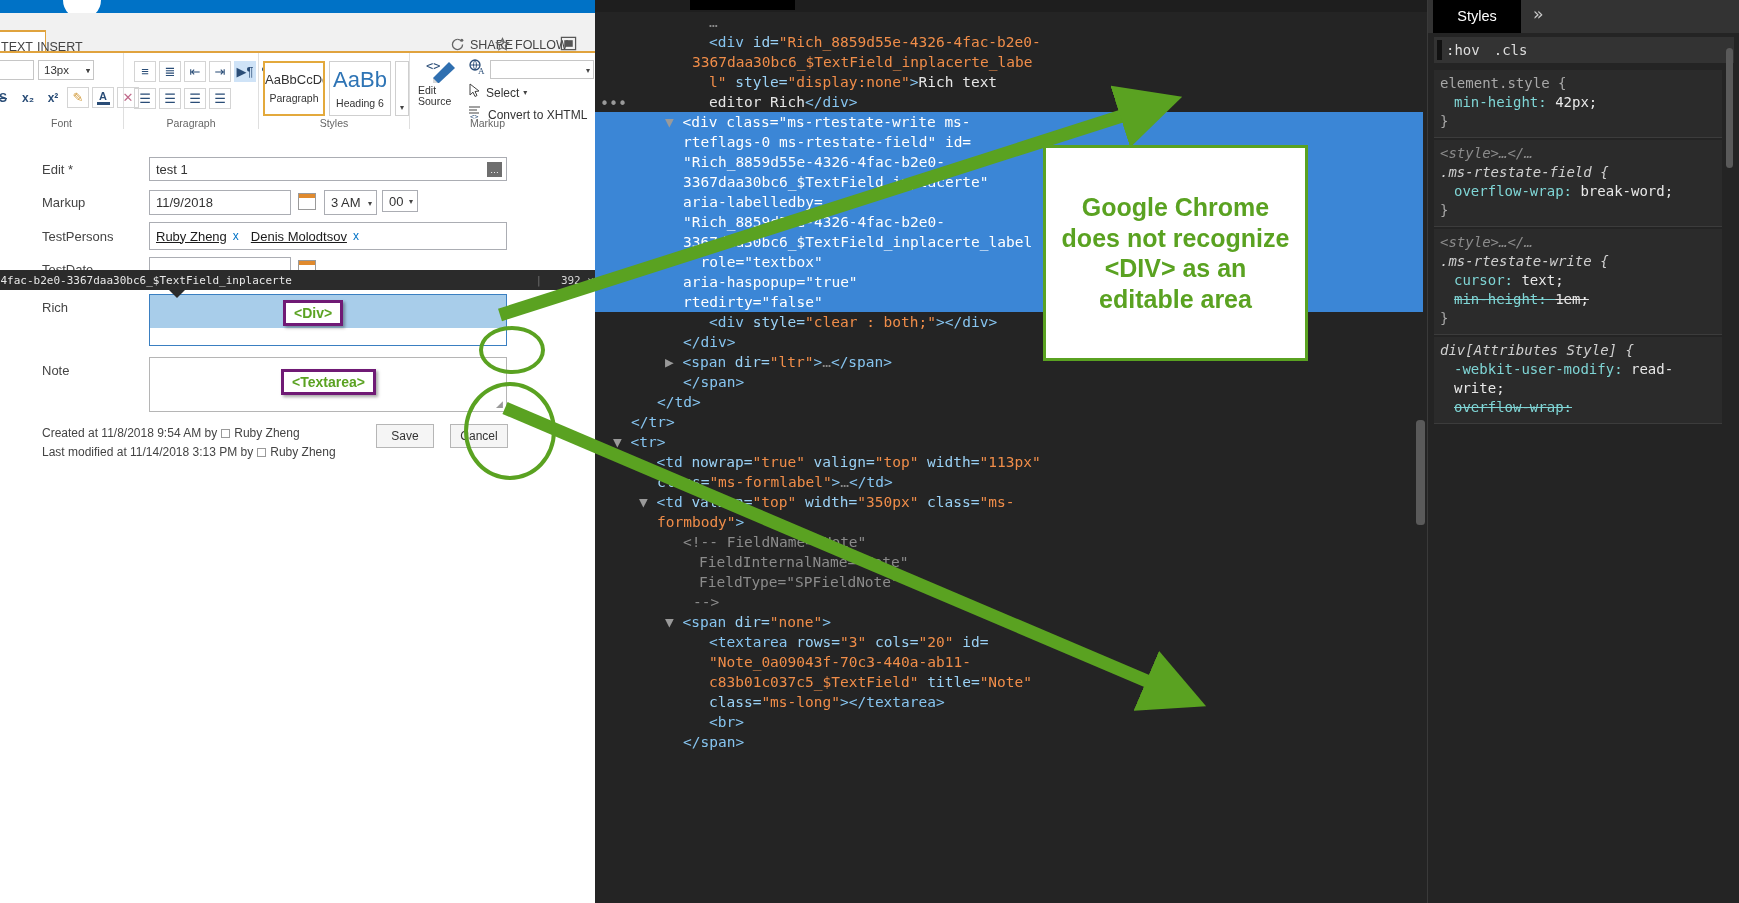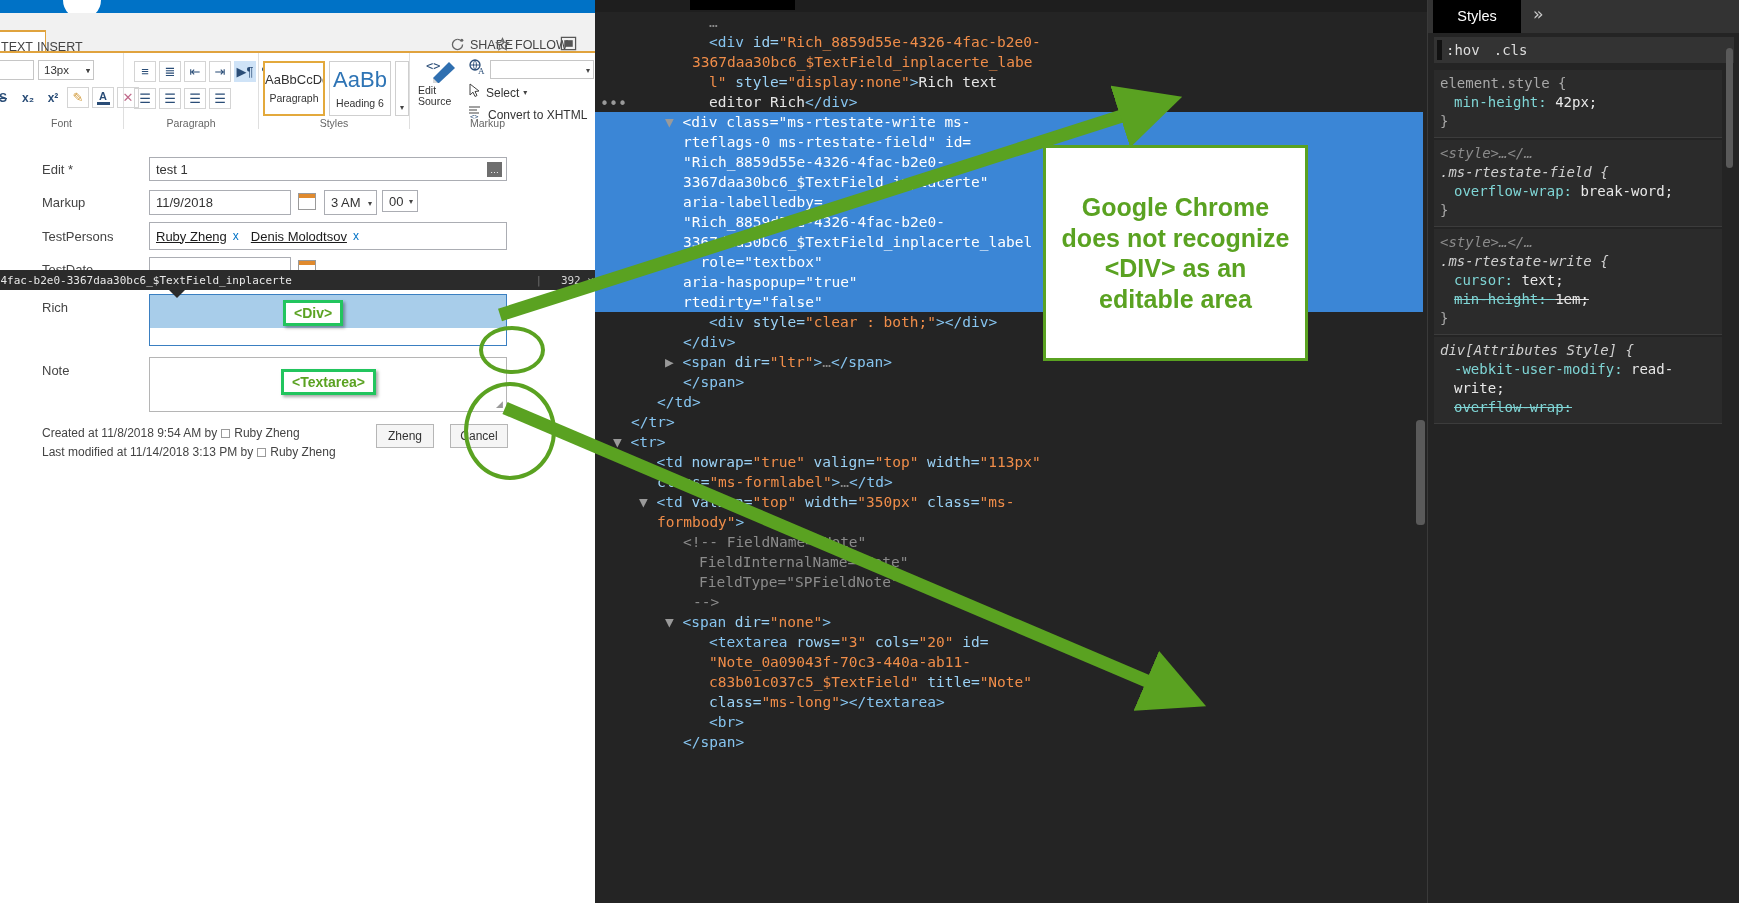--- a/index.html
+++ b/index.html
@@ -88,21 +88,21 @@
   #note-field { position:absolute; left:149px; top:357px; width:358px; height:55px;
                 border:1px solid #b5b5b5; background:#fff; }
   #note-grip { position:absolute; right:3px; bottom:2px; font-size:9px; color:#9a9a9a; transform:rotate(0deg); }
 
   .meta { position:absolute; left:42px; font-size:12px; color:#444; display:flex; align-items:center; gap:4px; }
   .presence { display:inline-block; width:9px; height:9px; border:1px solid #9a9a9a; background:#fff; }
   .sp-btn { position:absolute; width:58px; height:24px; border:1px solid #b6b6b6; background:#f5f5f5;
             font-size:12px; color:#333; display:flex; align-items:center; justify-content:center; }
 
   
-  .tagbox { position:absolute; background:#fff; border:3px solid #22c55e; color:#5aa221;
+  .tagbox { position:absolute; background:#fff; border:3px solid #701a75; color:#5aa221;
             font-weight:bold; font-size:14px; padding:2px 8px; z-index:60;
             box-shadow:2px 2px 3px rgba(0,0,0,.35); }
   .ring { position:absolute; border:4px solid #5aa221; border-radius:50%; z-index:55; }
 
   
   #dt { position:absolute; left:595px; top:0; width:1144px; height:903px; background:#242424;
         font-family:"DejaVu Sans Mono", monospace; }
   #dt-tabstrip { position:absolute; left:0; top:0; width:1144px; height:12px; background:#1e1e1e; }
   #dt-tabchip { position:absolute; left:95px; top:-8px; width:105px; height:18px; background:#000; }
 
@@ -353,21 +353,21 @@
       <span>Created at 11/8/2018 9:54 AM  by</span>
       <span class="presence"></span>
       <span>Ruby Zheng</span>
     </div>
     <div class="meta" style="top:316px;">
       <span>Last modified at 11/14/2018 3:13 PM  by</span>
       <span class="presence"></span>
       <span>Ruby Zheng</span>
     </div>
 
-    <div class="sp-btn" style="left:376px;top:295px;">Zheng</div>
+    <div class="sp-btn" style="left:376px;top:295px;">Save</div>
     <div class="sp-btn" style="left:450px;top:295px;">Cancel</div>
   </div>
 
   <div id="rich-field"></div>
   <div id="rich-hl"></div>
 
   <div id="note-field">
     <span id="note-grip">◢</span>
   </div>
 

